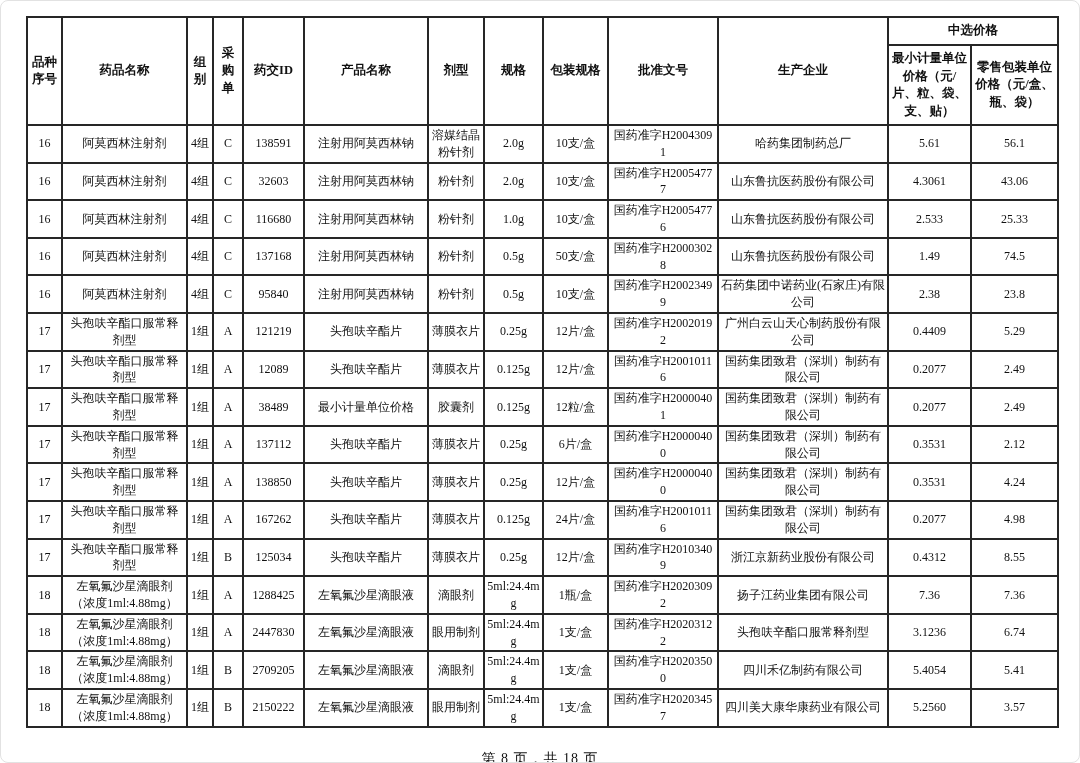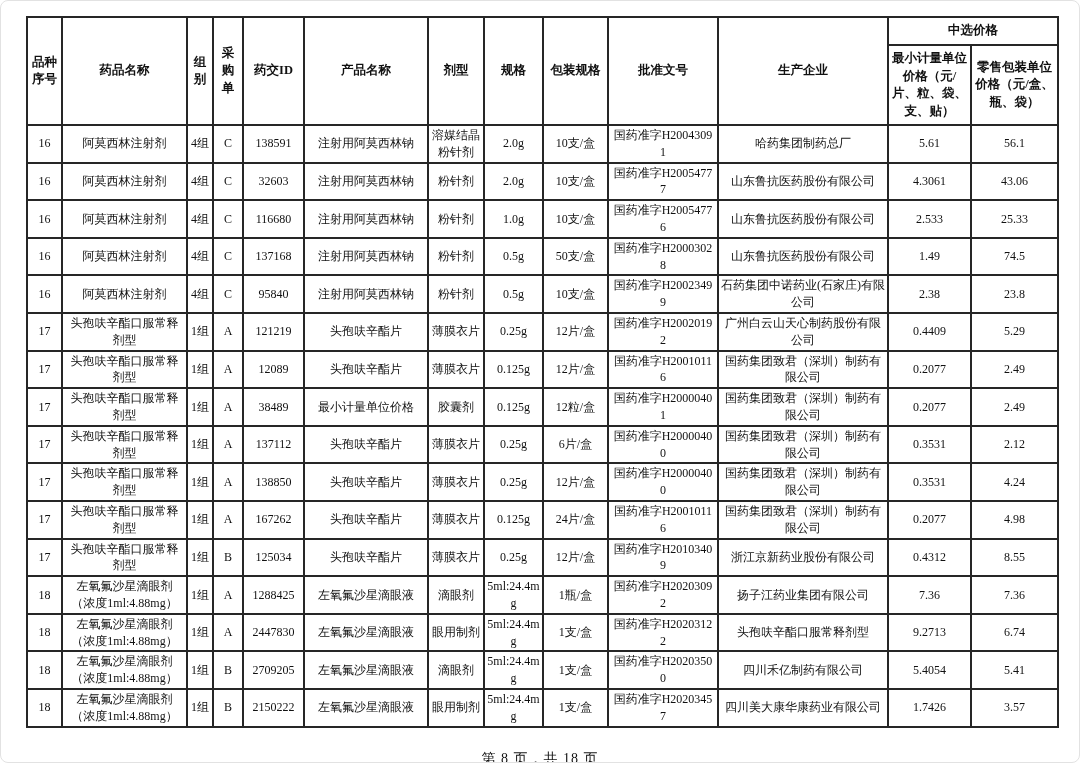--- a/index.html
+++ b/index.html
@@ -304,21 +304,21 @@
           <td>左氧氟沙星滴眼剂（浓度1ml:4.88mg）</td>
           <td>1组</td>
           <td>A</td>
           <td>2447830</td>
           <td>左氧氟沙星滴眼液</td>
           <td>眼用制剂</td>
           <td>5ml:24.4mg</td>
           <td>1支/盒</td>
           <td>国药准字H20203122</td>
           <td>头孢呋辛酯口服常释剂型</td>
-          <td>9.2713</td>
+          <td>3.1236</td>
           <td>6.74</td>
         </tr>
         <tr>
           <td>18</td>
           <td>左氧氟沙星滴眼剂（浓度1ml:4.88mg）</td>
           <td>1组</td>
           <td>B</td>
           <td>2709205</td>
           <td>左氧氟沙星滴眼液</td>
           <td>滴眼剂</td>
@@ -334,21 +334,21 @@
           <td>左氧氟沙星滴眼剂（浓度1ml:4.88mg）</td>
           <td>1组</td>
           <td>B</td>
           <td>2150222</td>
           <td>左氧氟沙星滴眼液</td>
           <td>眼用制剂</td>
           <td>5ml:24.4mg</td>
           <td>1支/盒</td>
           <td>国药准字H20203457</td>
           <td>四川美大康华康药业有限公司</td>
-          <td>1.7426</td>
+          <td>5.2560</td>
           <td>3.57</td>
         </tr>
       </tbody>
   </table>
 
   <div class="footer">第 8 页，共 18 页</div>
 
 </div>
 
 </body></html>

